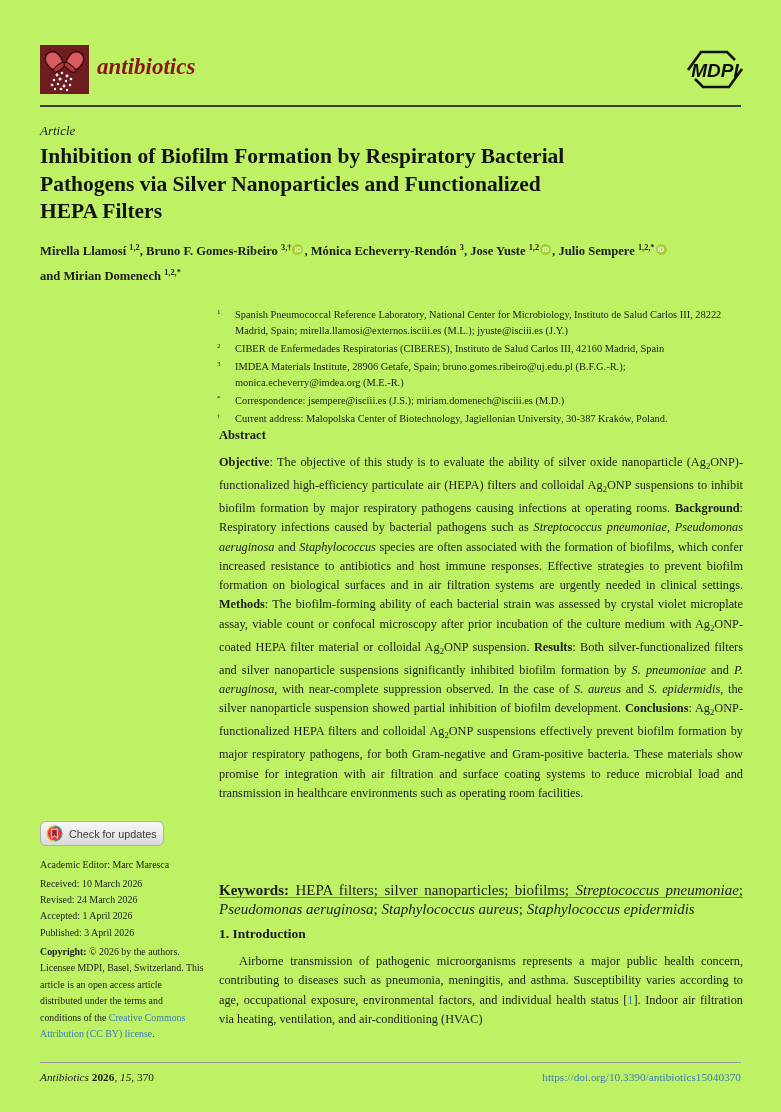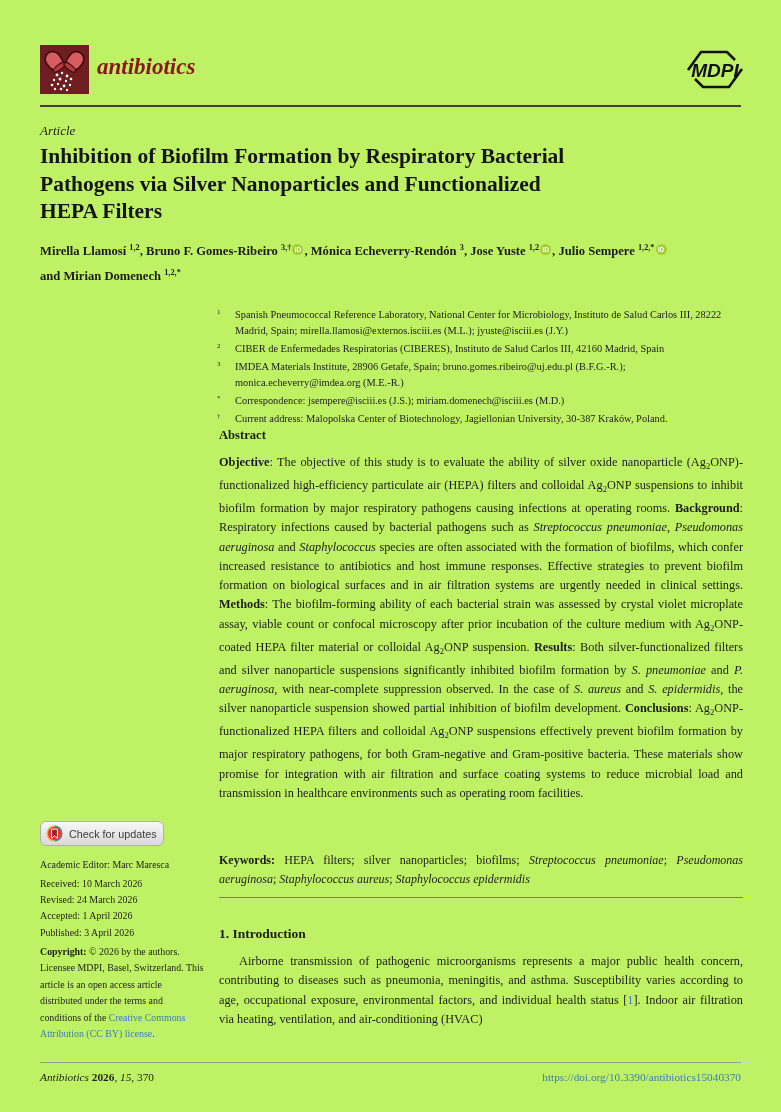--- a/index.html
+++ b/index.html
@@ -17,21 +17,21 @@
   .article-type{left:40px;top:123px;font-size:13px;font-style:italic;}
   .article-title{left:40px;top:143px;width:680px;font-size:21.5px;font-weight:bold;line-height:27.5px;color:#141414;}
   .authors{left:40px;top:237px;width:700px;font-size:12.6px;font-weight:bold;line-height:21px;}
 
   
   .affiliations{left:217px;top:305px;width:527px;font-size:10.4px;line-height:15.7px;}
   .aff-item{padding-left:18px;}
   .aff-marker{display:inline-block;width:18px;margin-left:-18px;font-size:68%;vertical-align:super;}
   .abstract-heading{left:219px;top:428px;font-size:12.6px;font-weight:bold;}
   .abstract-body{left:219px;top:453px;width:524px;font-size:12.3px;line-height:19.3px;text-align:justify;}
-  .keywords{left:219px;top:851px;width:524px;font-size:12px;line-height:19.3px;text-align:justify;}
+  .keywords{left:219px;top:881px;width:524px;font-size:15px;line-height:19.3px;text-align:justify;}
   .rule-section{left:219px;top:897px;width:524px;height:1px;background:#7c7c7c;}
   .section-heading{left:219px;top:926px;font-size:13.5px;font-weight:bold;}
   .intro-body{left:219px;top:952px;width:524px;font-size:12.3px;line-height:19.3px;text-align:justify;text-indent:20px;}
 
   
   .badge{left:40px;top:821px;width:124px;height:25px;border:1px solid #afafaf;border-radius:6px;
          background:linear-gradient(#f8f8f8,#d9d9d9);display:flex;align-items:center;gap:6px;
          padding:0 8px 0 5px;box-sizing:border-box;cursor:pointer;}
   .badge-label{font-family:"Liberation Sans",sans-serif;font-size:10.8px;color:#3d3d3d;white-space:nowrap;}
   .sidebar-text{font-size:9.9px;line-height:16.2px;color:#1c1c1c;}

